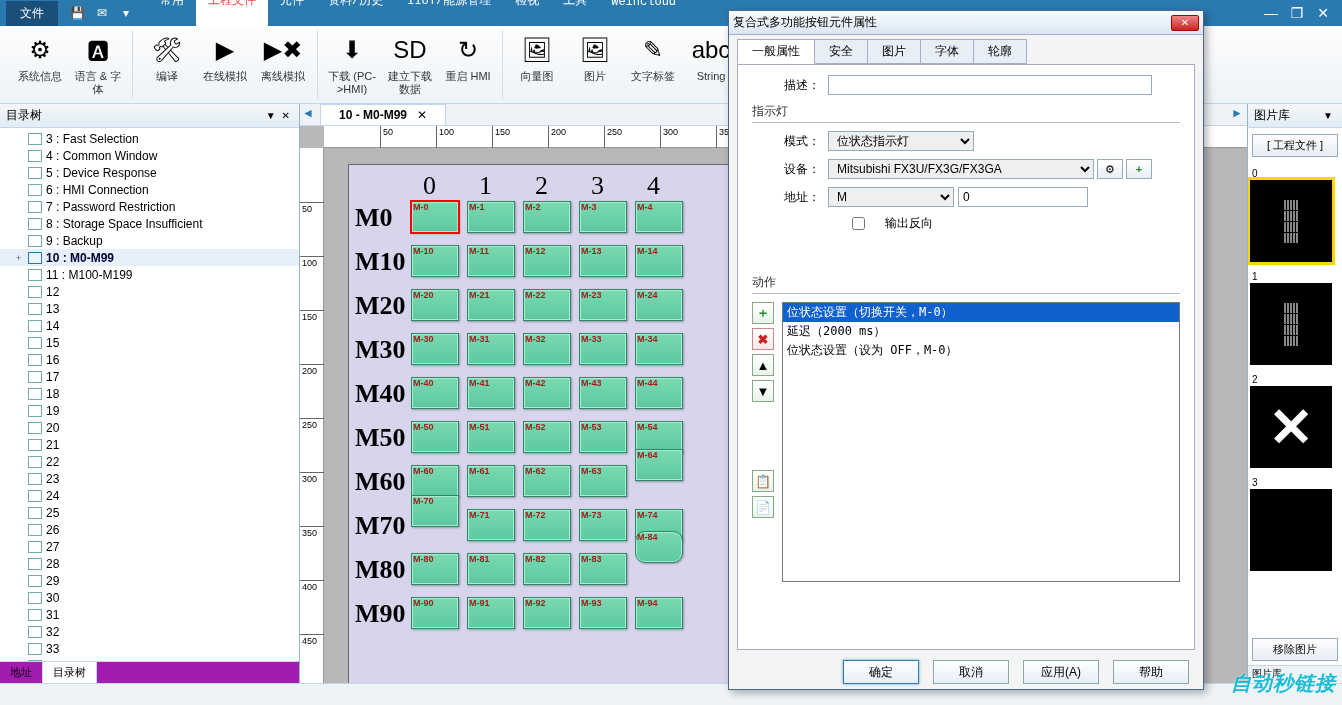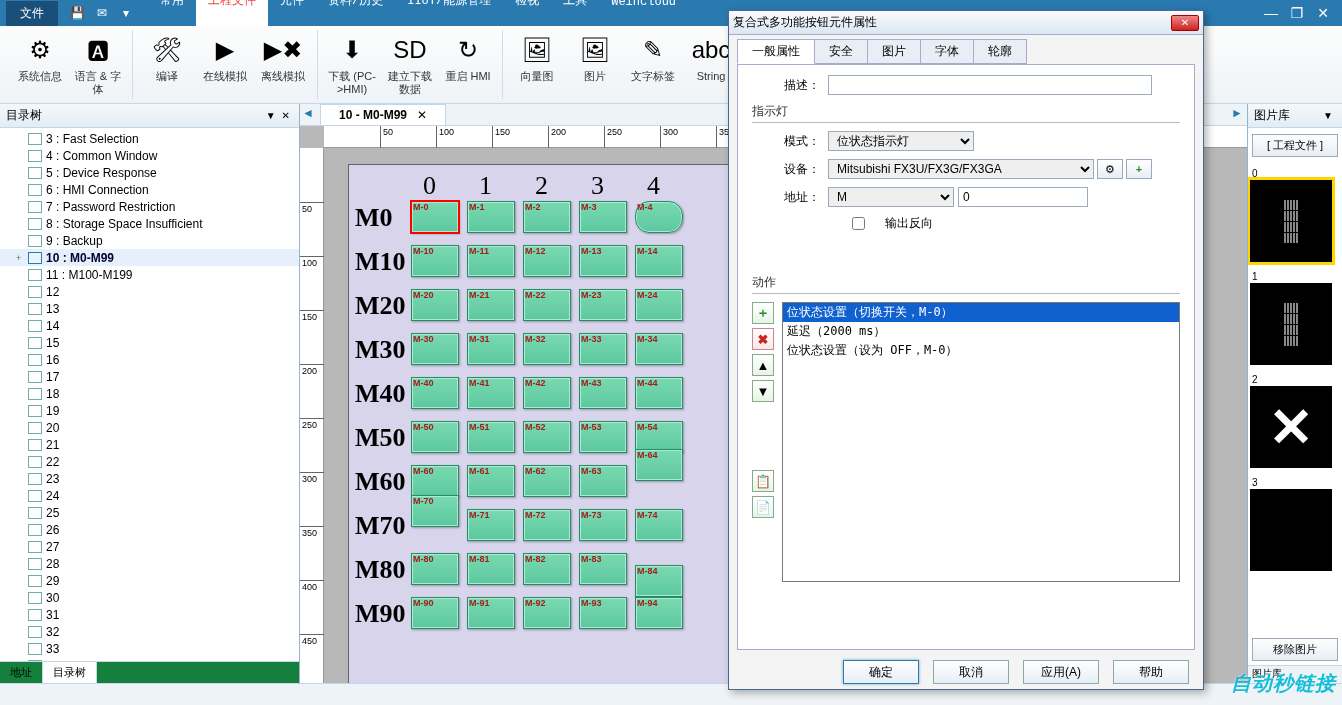--- a/index.html
+++ b/index.html
@@ -28,21 +28,21 @@
 .panel-title { background: linear-gradient(#f4f8fb,#e3ecf4); border-bottom: 1px solid #c5d6e8; padding: 3px 6px; font-size: 12px; display: flex; align-items: center; }
 .panel-title .spacer { flex:1; }
 .panel-title .pin { font-size:10px; cursor:pointer; padding:0 3px; }
 .tree { flex:1; overflow-y:auto; overflow-x:hidden; padding: 2px 0; }
 .tree-item { display:flex; align-items:center; padding: 1px 0 1px 16px; height:17px; cursor:pointer; white-space:nowrap; }
 .tree-item .exp { width:12px; font-size:9px; color:#666; }
 .tree-item .chk { width:14px; height:12px; border:1px solid #7aa; margin-right:4px; background:#fff; }
 .tree-item .chk.blue { border-color:#2a7ab0; background:#eaf4ff; }
 .tree-item.sel { background:#e5f0fa; }
 .tree-item.sel .txt { font-weight:bold; color:#003; }
-.left-tabs { display:flex; border-top:1px solid #c5d6e8; background:#15803d; }
+.left-tabs { display:flex; border-top:1px solid #c5d6e8; background:#a21caf; }
 .left-tab { padding:3px 10px; border-right:1px solid #c5d6e8; cursor:pointer; font-size:11px; }
 .left-tab.active { background:#fff; }
 
 .center { flex:1; display:flex; flex-direction:column; background:#e8e8e8; position:relative; }
 .center-tabs { height:22px; background:#eef3f7; border-bottom:1px solid #c5d6e8; display:flex; align-items:flex-end; padding-left:20px; }
 .center-tab { background:#fff; border:1px solid #c5d6e8; border-bottom:none; padding:3px 18px; font-size:11px; font-weight:bold; display:flex; align-items:center; gap:10px; }
 .center-tab .x { font-weight:normal; cursor:pointer; }
 .center-nav { position:absolute; left:2px; top:2px; width:14px; height:14px; color:#2a7ab0; cursor:pointer; }
 .center-nav.r { left:auto; right:2px; }
 .canvas-wrap { flex:1; overflow:auto; background:#b8b8b8; position:relative; }
@@ -459,21 +459,21 @@
           </div>
           <div class="cell" style="left: 118px; top: 36px;">
             <span class="tag">M-1</span>
           </div>
           <div class="cell" style="left: 174px; top: 36px;">
             <span class="tag">M-2</span>
           </div>
           <div class="cell" style="left: 230px; top: 36px;">
             <span class="tag">M-3</span>
           </div>
-          <div class="cell" style="left: 286px; top: 36px; border-radius: 14px;">
+          <div class="cell" style="left: 286px; top: 36px;">
             <span class="tag">M-4</span>
           </div>
           <div class="cell" style="left: 62px; top: 80px;">
             <span class="tag">M-10</span>
           </div>
           <div class="cell" style="left: 118px; top: 80px;">
             <span class="tag">M-11</span>
           </div>
           <div class="cell" style="left: 174px; top: 80px;">
             <span class="tag">M-12</span>
@@ -579,21 +579,21 @@
           </div>
           <div class="cell" style="left: 118px; top: 388px;">
             <span class="tag">M-81</span>
           </div>
           <div class="cell" style="left: 174px; top: 388px;">
             <span class="tag">M-82</span>
           </div>
           <div class="cell" style="left: 230px; top: 388px;">
             <span class="tag">M-83</span>
           </div>
-          <div class="cell" style="left: 286px; top: 400px;">
+          <div class="cell" style="left: 286px; top: 366px; border-radius: 10px;">
             <span class="tag">M-84</span>
           </div>
           <div class="cell" style="left: 62px; top: 432px;">
             <span class="tag">M-90</span>
           </div>
           <div class="cell" style="left: 118px; top: 432px;">
             <span class="tag">M-91</span>
           </div>
           <div class="cell" style="left: 174px; top: 432px;">
             <span class="tag">M-92</span>

